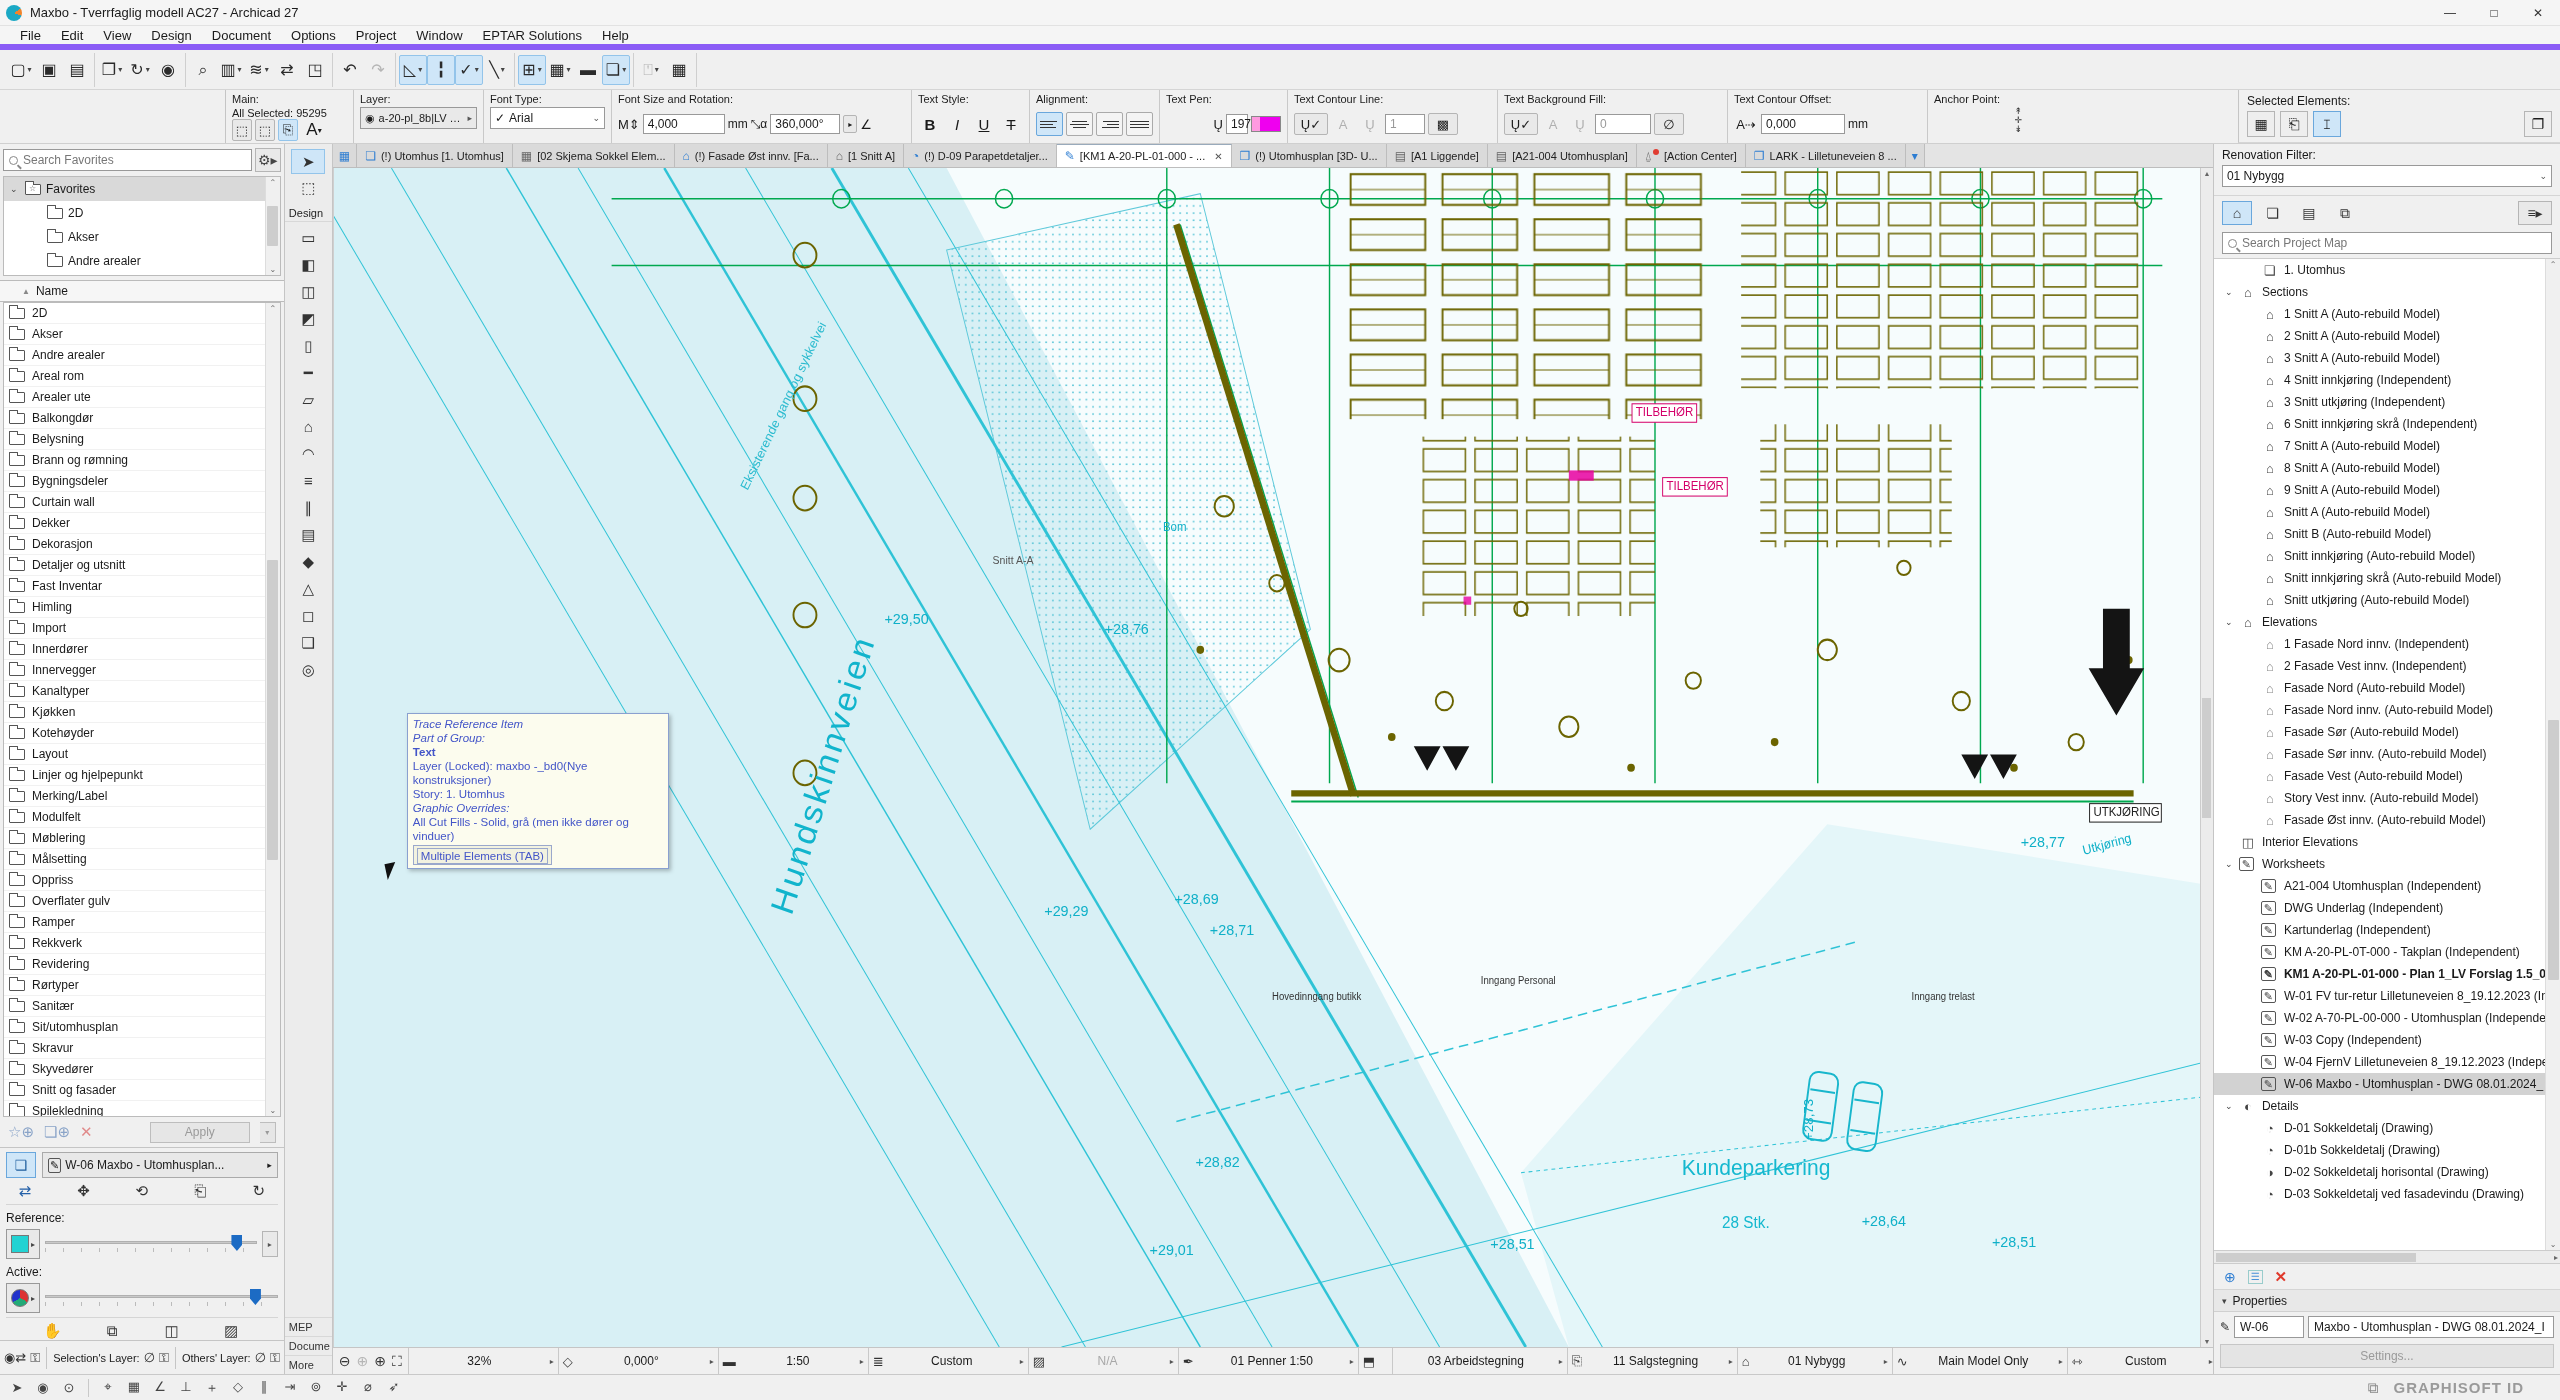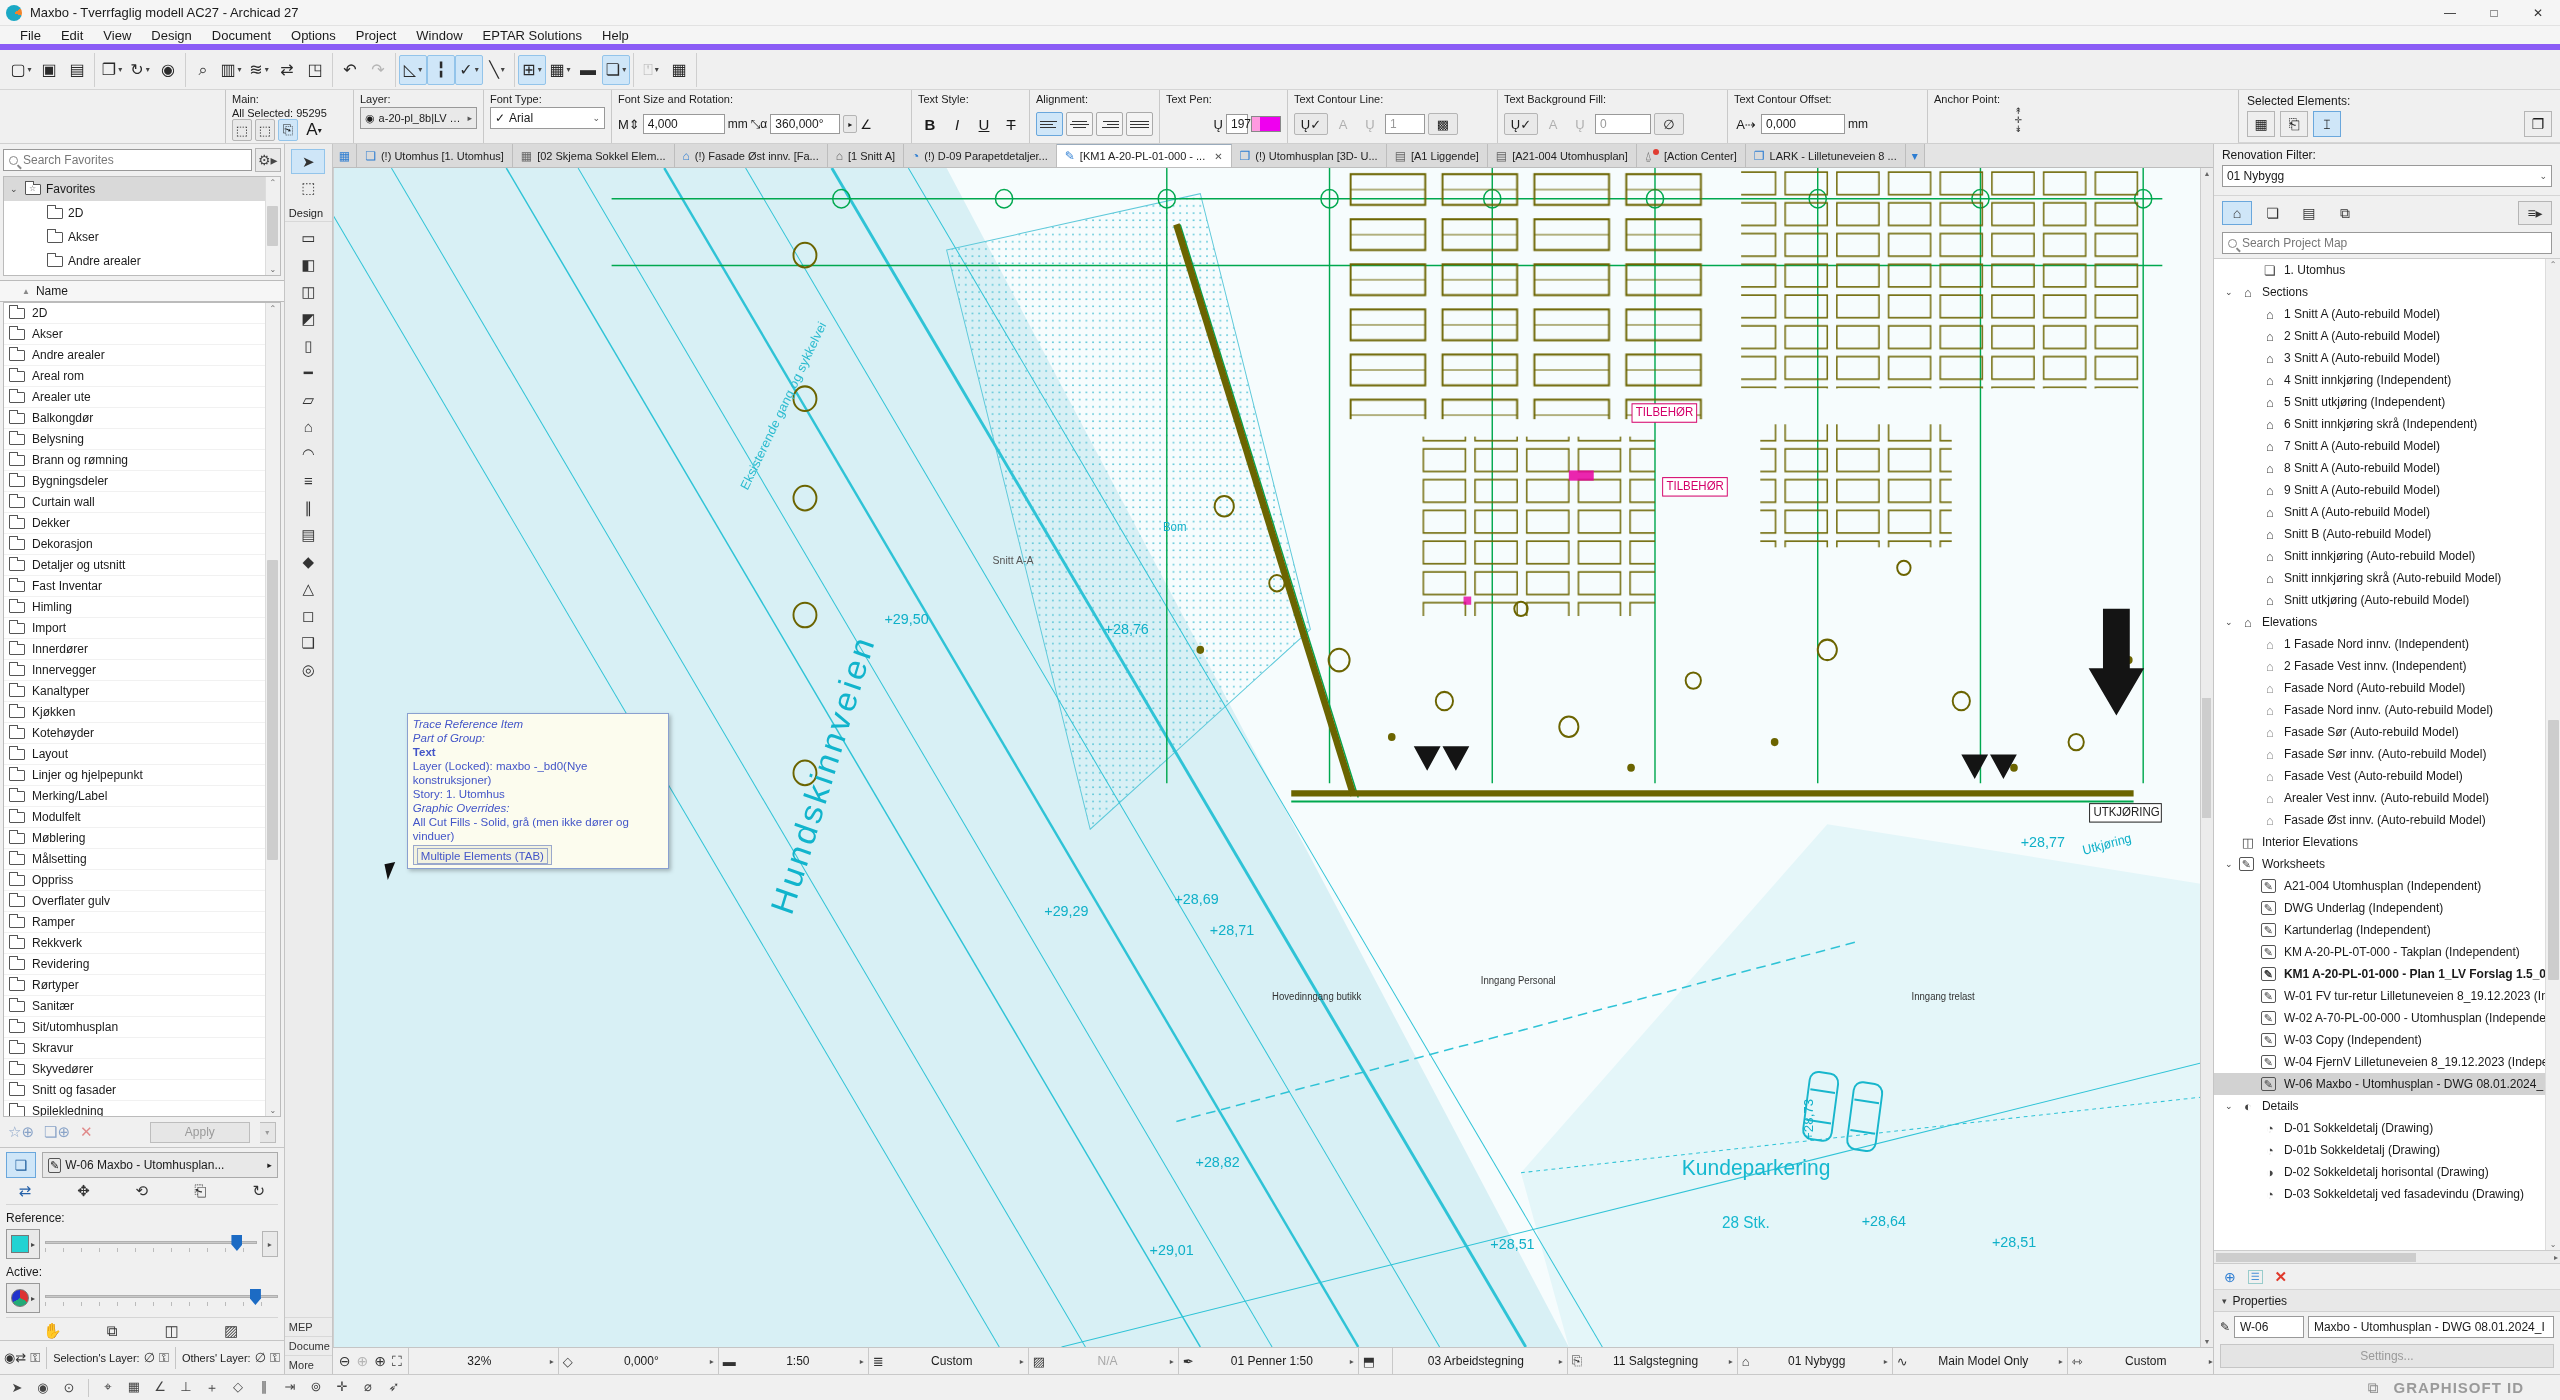--- a/index.html
+++ b/index.html
@@ -1014,21 +1014,21 @@
               <span>3 Snitt A (Auto-rebuild Model)</span>
             </div>
             <div class="ntrow" style="padding-left: 32px;">
               <span class="exp"></span>
               <span class="tico">⌂</span>
               <span>4 Snitt innkjøring (Independent)</span>
             </div>
             <div class="ntrow" style="padding-left: 32px;">
               <span class="exp"></span>
               <span class="tico">⌂</span>
-              <span>5 Snitt utkjøring (Independent)</span>
+              <span>3 Snitt utkjøring (Independent)</span>
             </div>
             <div class="ntrow" style="padding-left: 32px;">
               <span class="exp"></span>
               <span class="tico">⌂</span>
               <span>6 Snitt innkjøring skrå (Independent)</span>
             </div>
             <div class="ntrow" style="padding-left: 32px;">
               <span class="exp"></span>
               <span class="tico">⌂</span>
               <span>7 Snitt A (Auto-rebuild Model)</span>
@@ -1104,21 +1104,21 @@
               <span>Fasade Sør innv. (Auto-rebuild Model)</span>
             </div>
             <div class="ntrow" style="padding-left: 32px;">
               <span class="exp"></span>
               <span class="tico" style="color: rgb(136, 136, 136);">⌂</span>
               <span>Fasade Vest (Auto-rebuild Model)</span>
             </div>
             <div class="ntrow" style="padding-left: 32px;">
               <span class="exp"></span>
               <span class="tico" style="color: rgb(136, 136, 136);">⌂</span>
-              <span>Arealer Vest innv. (Auto-rebuild Model)</span>
+              <span>Story Vest innv. (Auto-rebuild Model)</span>
             </div>
             <div class="ntrow" style="padding-left: 32px;">
               <span class="exp"></span>
               <span class="tico" style="color: rgb(136, 136, 136);">⌂</span>
               <span>Fasade Øst innv. (Auto-rebuild Model)</span>
             </div>
             <div class="ntrow" style="padding-left: 10px;">
               <span class="exp"></span>
               <span class="tico">◫</span>
               <span>Interior Elevations</span>

